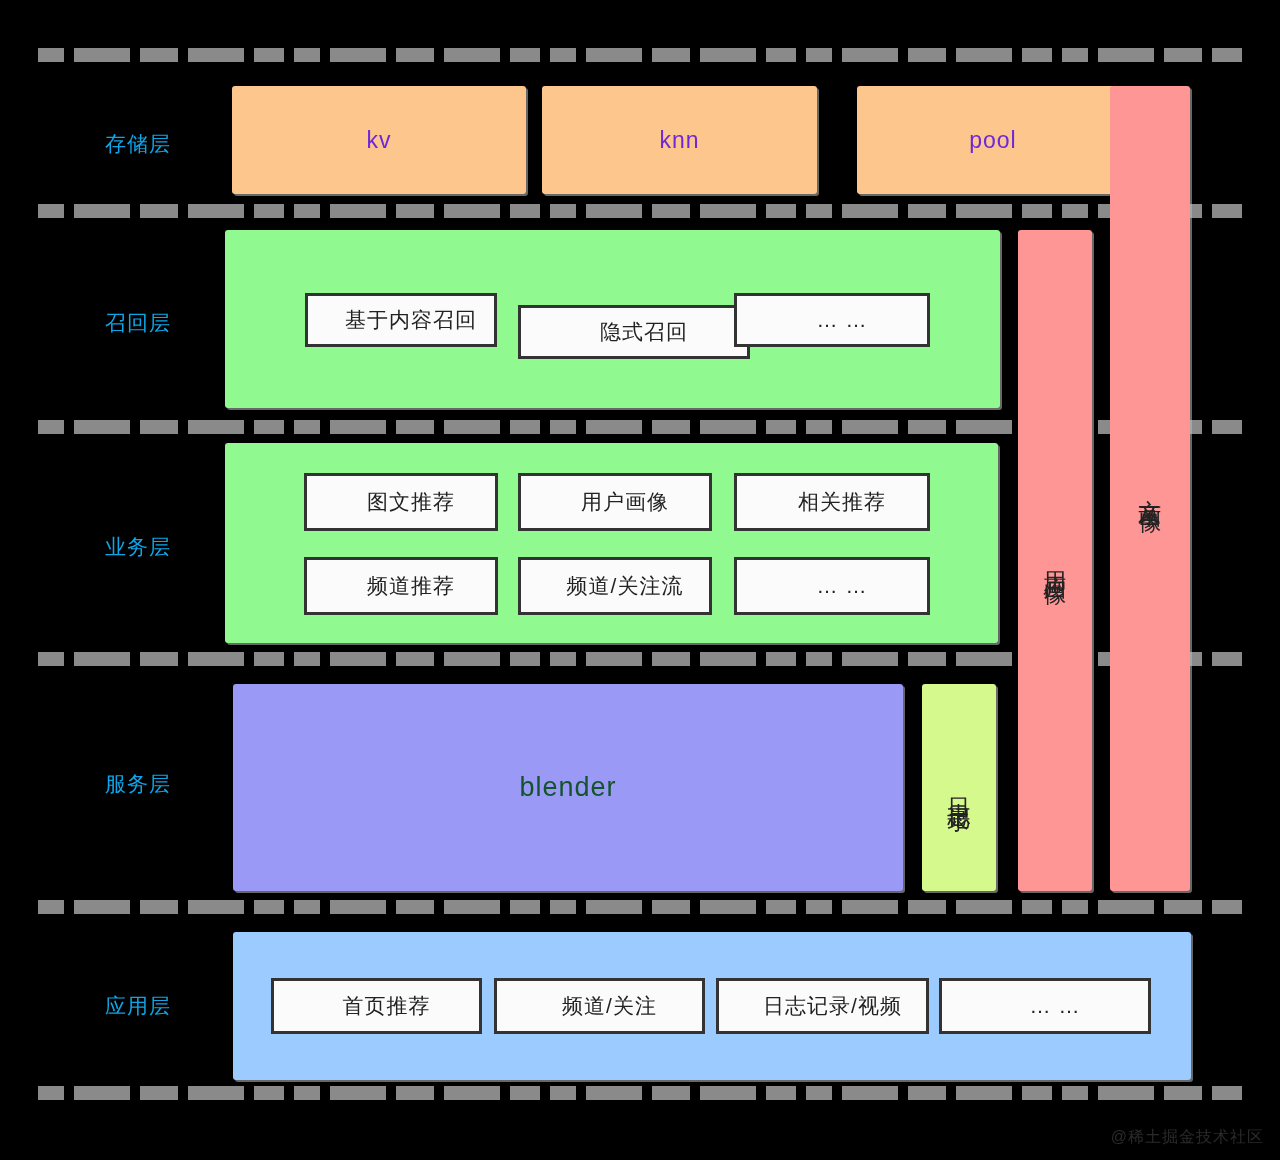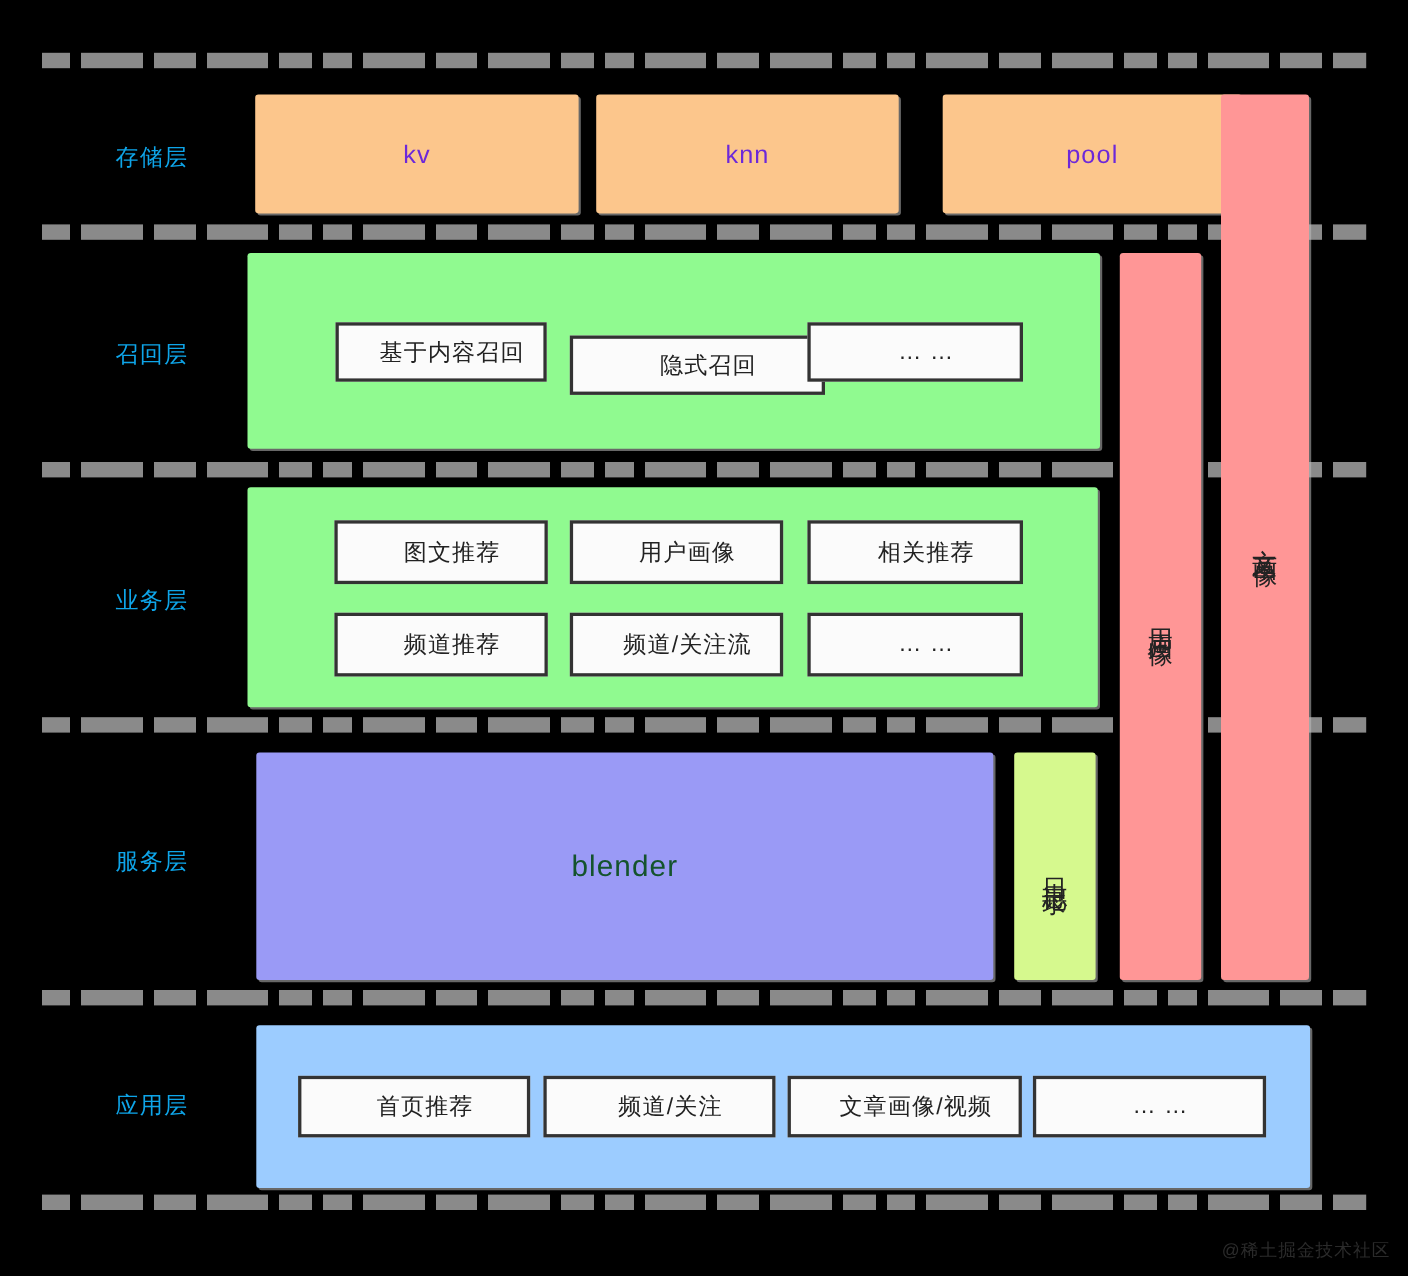--- a/index.html
+++ b/index.html
@@ -199,21 +199,21 @@
   </div>
 
   <div class="block blue" style="left:233px; top:932px; width:958px; height:148px;"></div>
   <div class="card" style="left:271px; top:978px; width:211px; height:56px;">
     <span class="clabel">首页推荐</span>
   </div>
   <div class="card" style="left:494px; top:978px; width:211px; height:56px;">
     <span class="clabel">频道/关注</span>
   </div>
   <div class="card" style="left:716px; top:978px; width:213px; height:56px;">
-    <span class="clabel">文章画像/视频</span>
+    <span class="clabel">日志记录/视频</span>
   </div>
   <div class="card" style="left:939px; top:978px; width:212px; height:56px;">
     <span class="clabel">… …</span>
   </div>
 
   <div class="block pink" style="left:1018px; top:230px; width:74px; height:661px;">
     <span class="vert">用户画像</span>
   </div>
   <div class="block pink" style="left:1110px; top:86px; width:80px; height:805px;">
     <span class="vert">文章画像</span>

